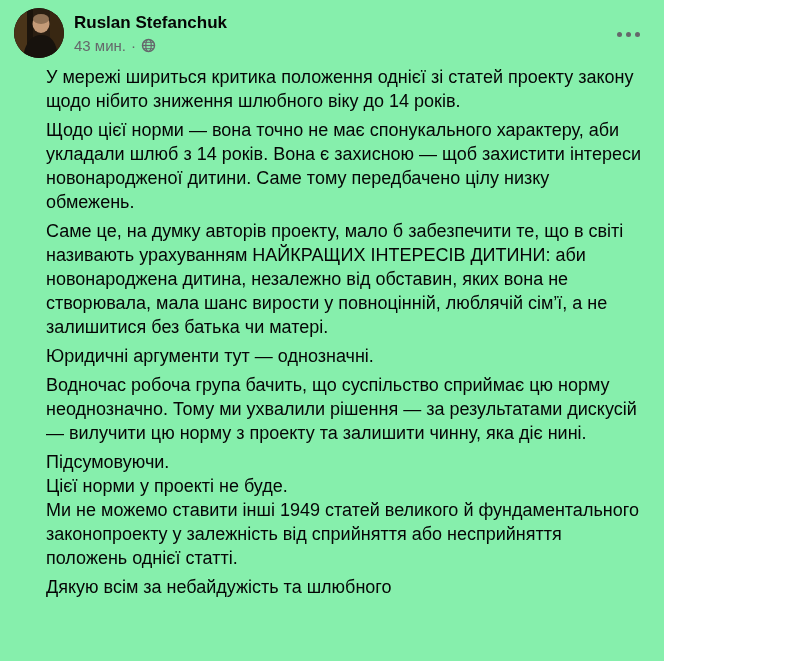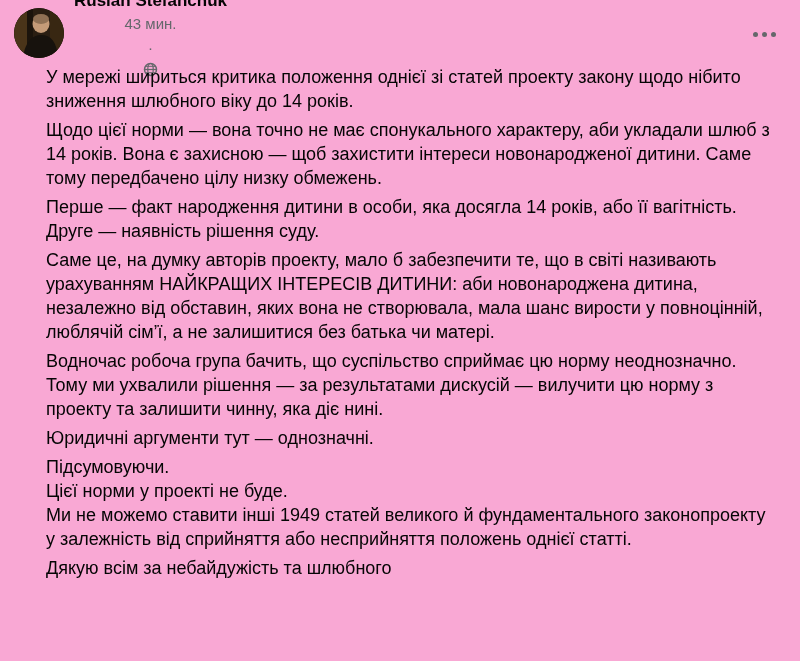--- a/index.html
+++ b/index.html
@@ -6,23 +6,23 @@
   html, body { background: #ffffff; }
   body {
     width: 800px;
     height: 661px;
     overflow: hidden;
     font-family: "Liberation Sans", "DejaVu Sans", sans-serif;
     -webkit-font-smoothing: antialiased;
   }
   .post {
     position: relative;
-    width: 800px;
+    width: 664px;
     height: 661px;
-    background: #f9a8d4;
+    background: #86efac;
   }
   
   .header {
     display: flex;
     align-items: center;
     gap: 10px;
     padding: 8px 60px 0 14px;
     height: 58px;
   }
   .avatar {
@@ -44,21 +44,20 @@
     cursor: pointer;
   }
   .subline {
     display: flex;
     align-items: center;
     gap: 5px;
     margin-top: 3px;
     font-size: 15px;
     color: #65676B;
     line-height: 19px;
-    flex-direction: column;
   }
   .subline .sep { color: #65676B; }
   .globe { display: inline-flex; align-items: center; }
   .globe svg { width: 15px; height: 15px; display: block; }
   
   .menu-btn {
     position: absolute;
     top: 24px;
     right: 18px;
     display: flex;
@@ -132,24 +131,22 @@
 
   <div class="menu-btn" title="">
     <span class="dot"></span>
     <span class="dot"></span>
     <span class="dot"></span>
   </div>
 
   <div class="body-text">
     <p>У мережі шириться критика положення однієї зі статей проекту закону щодо нібито зниження шлюбного віку до 14 років.</p>
     <p>Щодо цієї норми — вона точно не має спонукального характеру, аби укладали шлюб з 14 років. Вона є захисною — щоб захистити інтереси новонародженої дитини. Саме тому передбачено цілу низку обмежень.</p>
-    <p>Перше — факт народження дитини в особи, яка досягла 14 років, або її вагітність.
-Друге — наявність рішення суду.</p>
     <p>Саме це, на думку авторів проекту, мало б забезпечити те, що в світі називають урахуванням НАЙКРАЩИХ ІНТЕРЕСІВ ДИТИНИ: аби новонароджена дитина, незалежно від обставин, яких вона не створювала, мала шанс вирости у повноцінній, люблячій сім’ї, а не залишитися без батька чи матері.</p>
+    <p>Юридичні аргументи тут — однозначні.</p>
     <p>Водночас робоча група бачить, що суспільство сприймає цю норму неоднозначно. Тому ми ухвалили рішення — за результатами дискусій — вилучити цю норму з проекту та залишити чинну, яка діє нині.</p>
-    <p>Юридичні аргументи тут — однозначні.</p>
     <p>Підсумовуючи.
 Цієї норми у проекті не буде.
 Ми не можемо ставити інші 1949 статей великого й фундаментального законопроекту у залежність від сприйняття або несприйняття положень однієї статті.</p>
     <p>Дякую всім за небайдужість та шлюбного</p>
   </div>
 
 </div>
 
 </body></html>

